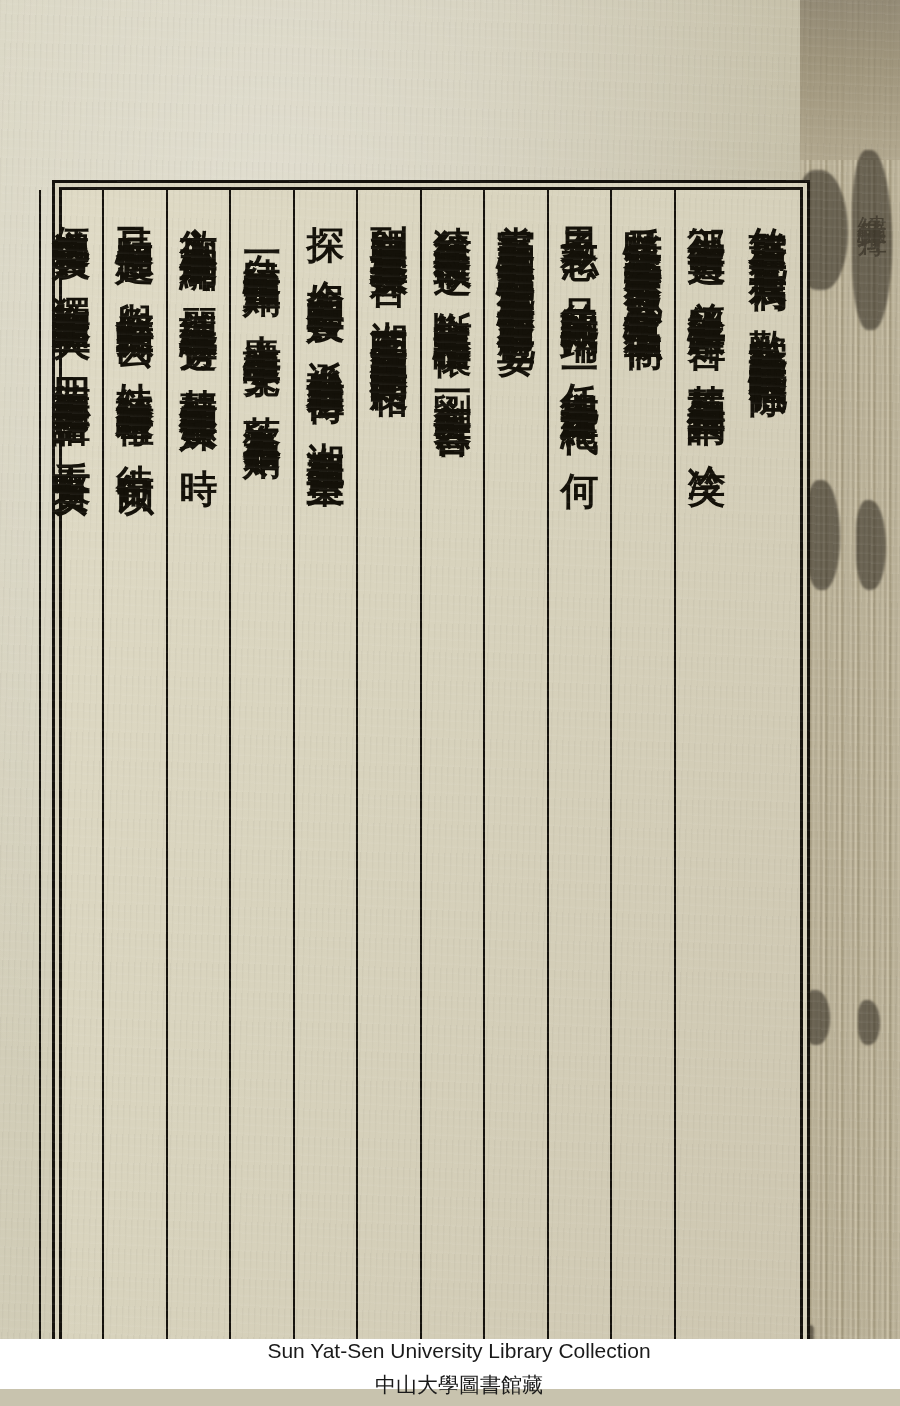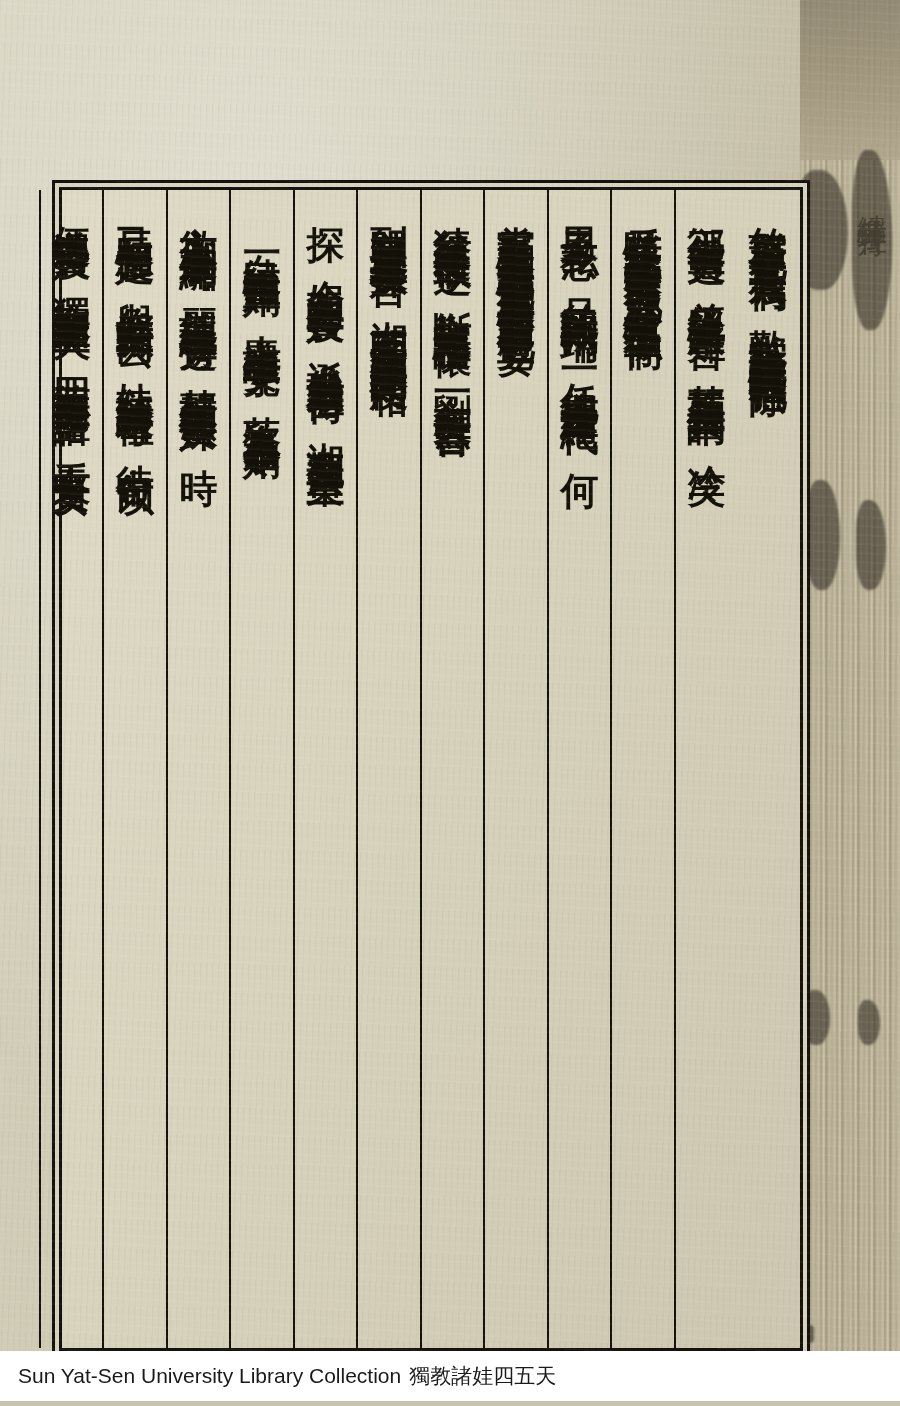--- a/index.html
+++ b/index.html
@@ -129,29 +129,30 @@
     font-size: 30px;
     line-height: 40px;
     color: #2a241a;
     opacity: .55;
     letter-spacing: 3px;
   }
   
   #caption {
     position: absolute;
     left: 0;
-    bottom: 5px;
+    bottom: 17px;
     width: 900px;
     height: 50px;
     background: #ffffff;
     display: flex;
     align-items: center;
     padding-left: 18px;
     box-sizing: border-box;
     gap: 8px;
+    flex-direction: column;
   }
   #caption .en {
     font-family: "Liberation Sans", sans-serif;
     font-size: 21px;
     color: #1a1a1a;
   }
   #caption .zh {
     font-family: "DejaVu Sans", sans-serif;
     font-size: 21px;
     color: #1a1a1a;
@@ -217,16 +218,16 @@
           <div class="col-text">便道勞賢嫂 獨教諸娃四五天 四德三從爾盡諳 看古來賢女</div>
         </div>
 
       </div>
     </div>
 
   </div>
 
   <div id="caption">
     <span class="en">Sun Yat-Sen University Library Collection</span>
-    <span class="zh">獨教諸娃四五天</span>
+    <span class="zh">中山大學圖書館藏</span>
   </div>
 
 </div>
 
 </body></html>

